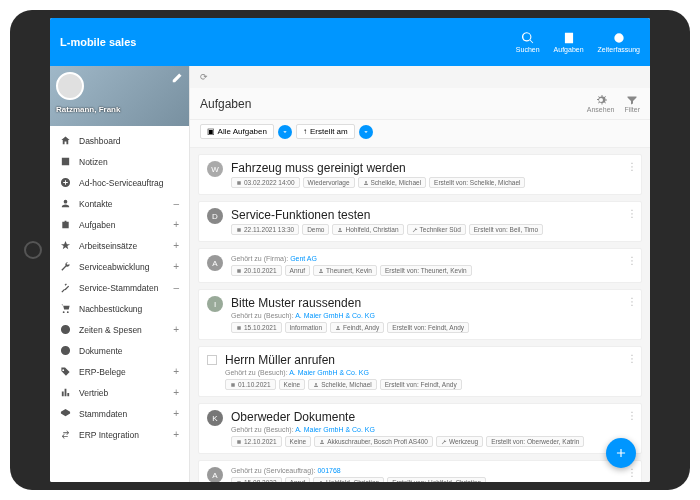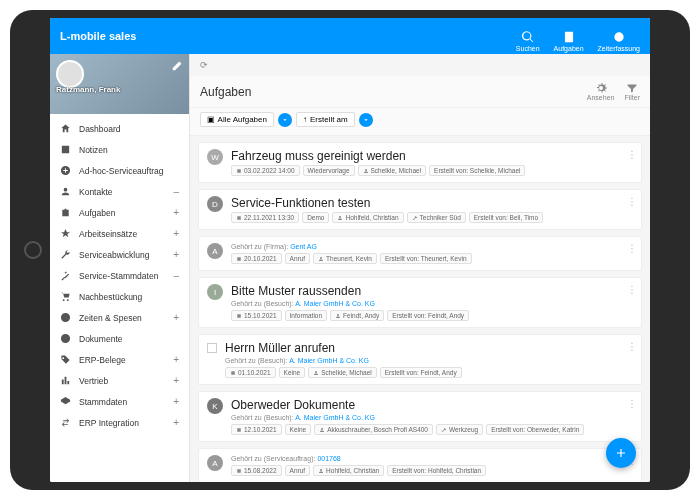--- a/index.html
+++ b/index.html
@@ -1,29 +1,29 @@
 <!DOCTYPE html>
 <html><head>
 <meta charset="utf-8">
 <style>
 *{margin:0;padding:0;box-sizing:border-box;font-family:Arial,sans-serif}
 body{background:#fff;display:flex;align-items:center;justify-content:center;height:500px}
 .tablet{width:680px;height:480px;background:#2a2a2a;border-radius:22px;padding:8px 40px;position:relative}
 .home-btn{position:absolute;left:14px;top:50%;transform:translateY(-50%);width:18px;height:18px;border:2px solid #555;border-radius:50%}
 .screen{width:100%;height:100%;background:#fff;border-radius:2px;overflow:hidden;display:flex;flex-direction:column}
-.topbar{background:#0096ff;color:#fff;height:36px;display:flex;align-items:flex-start;padding:12px 10px;font-size:11px}
+.topbar{background:#0096ff;color:#fff;height:48px;display:flex;align-items:center;padding:0 10px;font-size:11px}
 .brand{font-weight:bold}
 .spacer{flex:1}
 .top-action{display:flex;flex-direction:column;align-items:center;margin-left:14px;font-size:7px}
 .top-action svg{width:14px;height:14px;fill:#fff;margin-bottom:1px}
 .body{flex:1;display:flex;overflow:hidden}
 .sidebar{width:140px;background:#fff;border-right:1px solid #e5e5e5;display:flex;flex-direction:column;overflow-y:auto}
 .profile{height:60px;background:#ccc;position:relative;background-image:linear-gradient(135deg,#a0b8c8,#7890a0)}
 .profile-edit{position:absolute;top:4px;right:4px;width:14px;height:14px}
-.profile-name{position:absolute;bottom:20px;left:6px;color:#fff;font-size:8px;font-weight:bold;text-shadow:0 0 2px #000}
+.profile-name{position:absolute;bottom:12px;left:6px;color:#fff;font-size:8px;font-weight:bold;text-shadow:0 0 2px #000}
 .avatar{position:absolute;top:6px;left:6px;width:28px;height:28px;background:#e0e0e0;border-radius:50%;border:2px solid #fff}
 .nav{list-style:none;padding:4px 0}
 .nav li{display:flex;align-items:flex-end;padding:5px 10px;font-size:8.5px;color:#333;cursor:pointer}
 .nav li svg{width:11px;height:11px;fill:#555;margin-right:8px;flex-shrink:0}
 .nav li .exp{margin-left:auto;color:#888;font-size:10px}
 .main{flex:1;background:#f5f5f5;overflow-y:auto;position:relative}
 .crumb{padding:6px 10px;font-size:9px;color:#888}
 .page-head{background:#fafafa;padding:6px 10px;display:flex;align-items:center;border-bottom:1px solid #eee}
 .page-title{font-size:12px;color:#333;margin-right:auto}
 .filter-bar{background:#fafafa;padding:4px 10px 8px;display:flex;align-items:center;gap:4px;font-size:8px;border-bottom:1px solid #eee}

